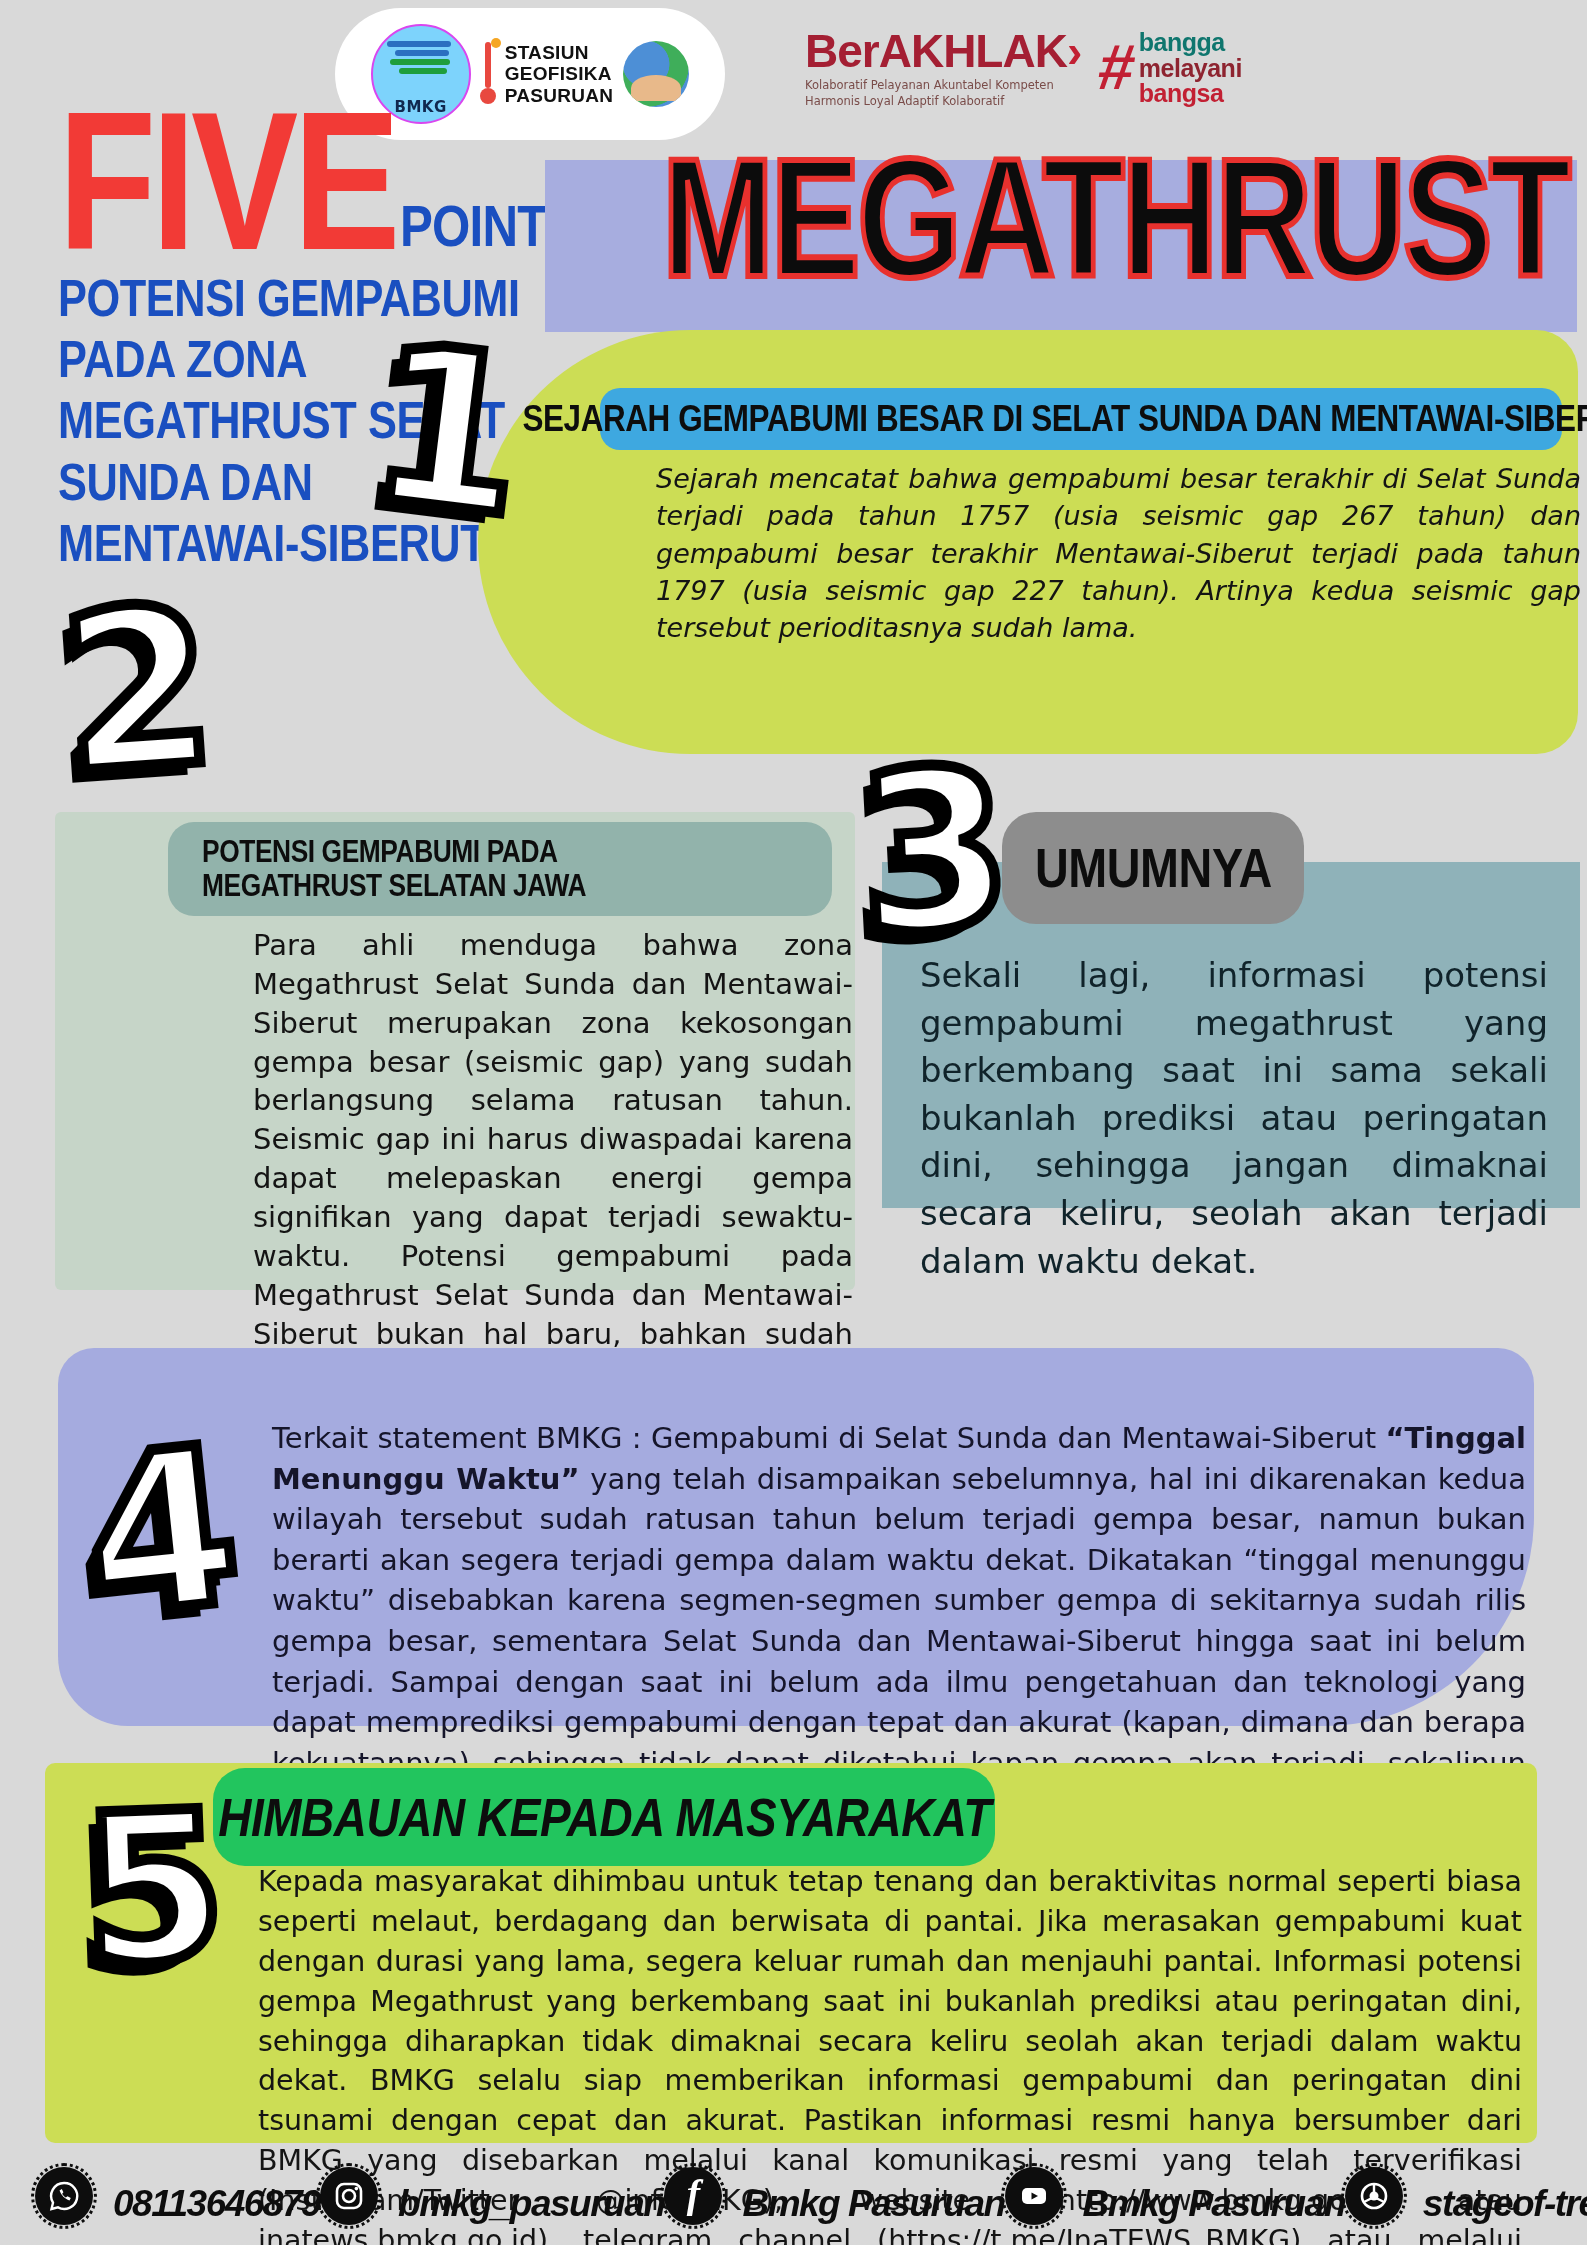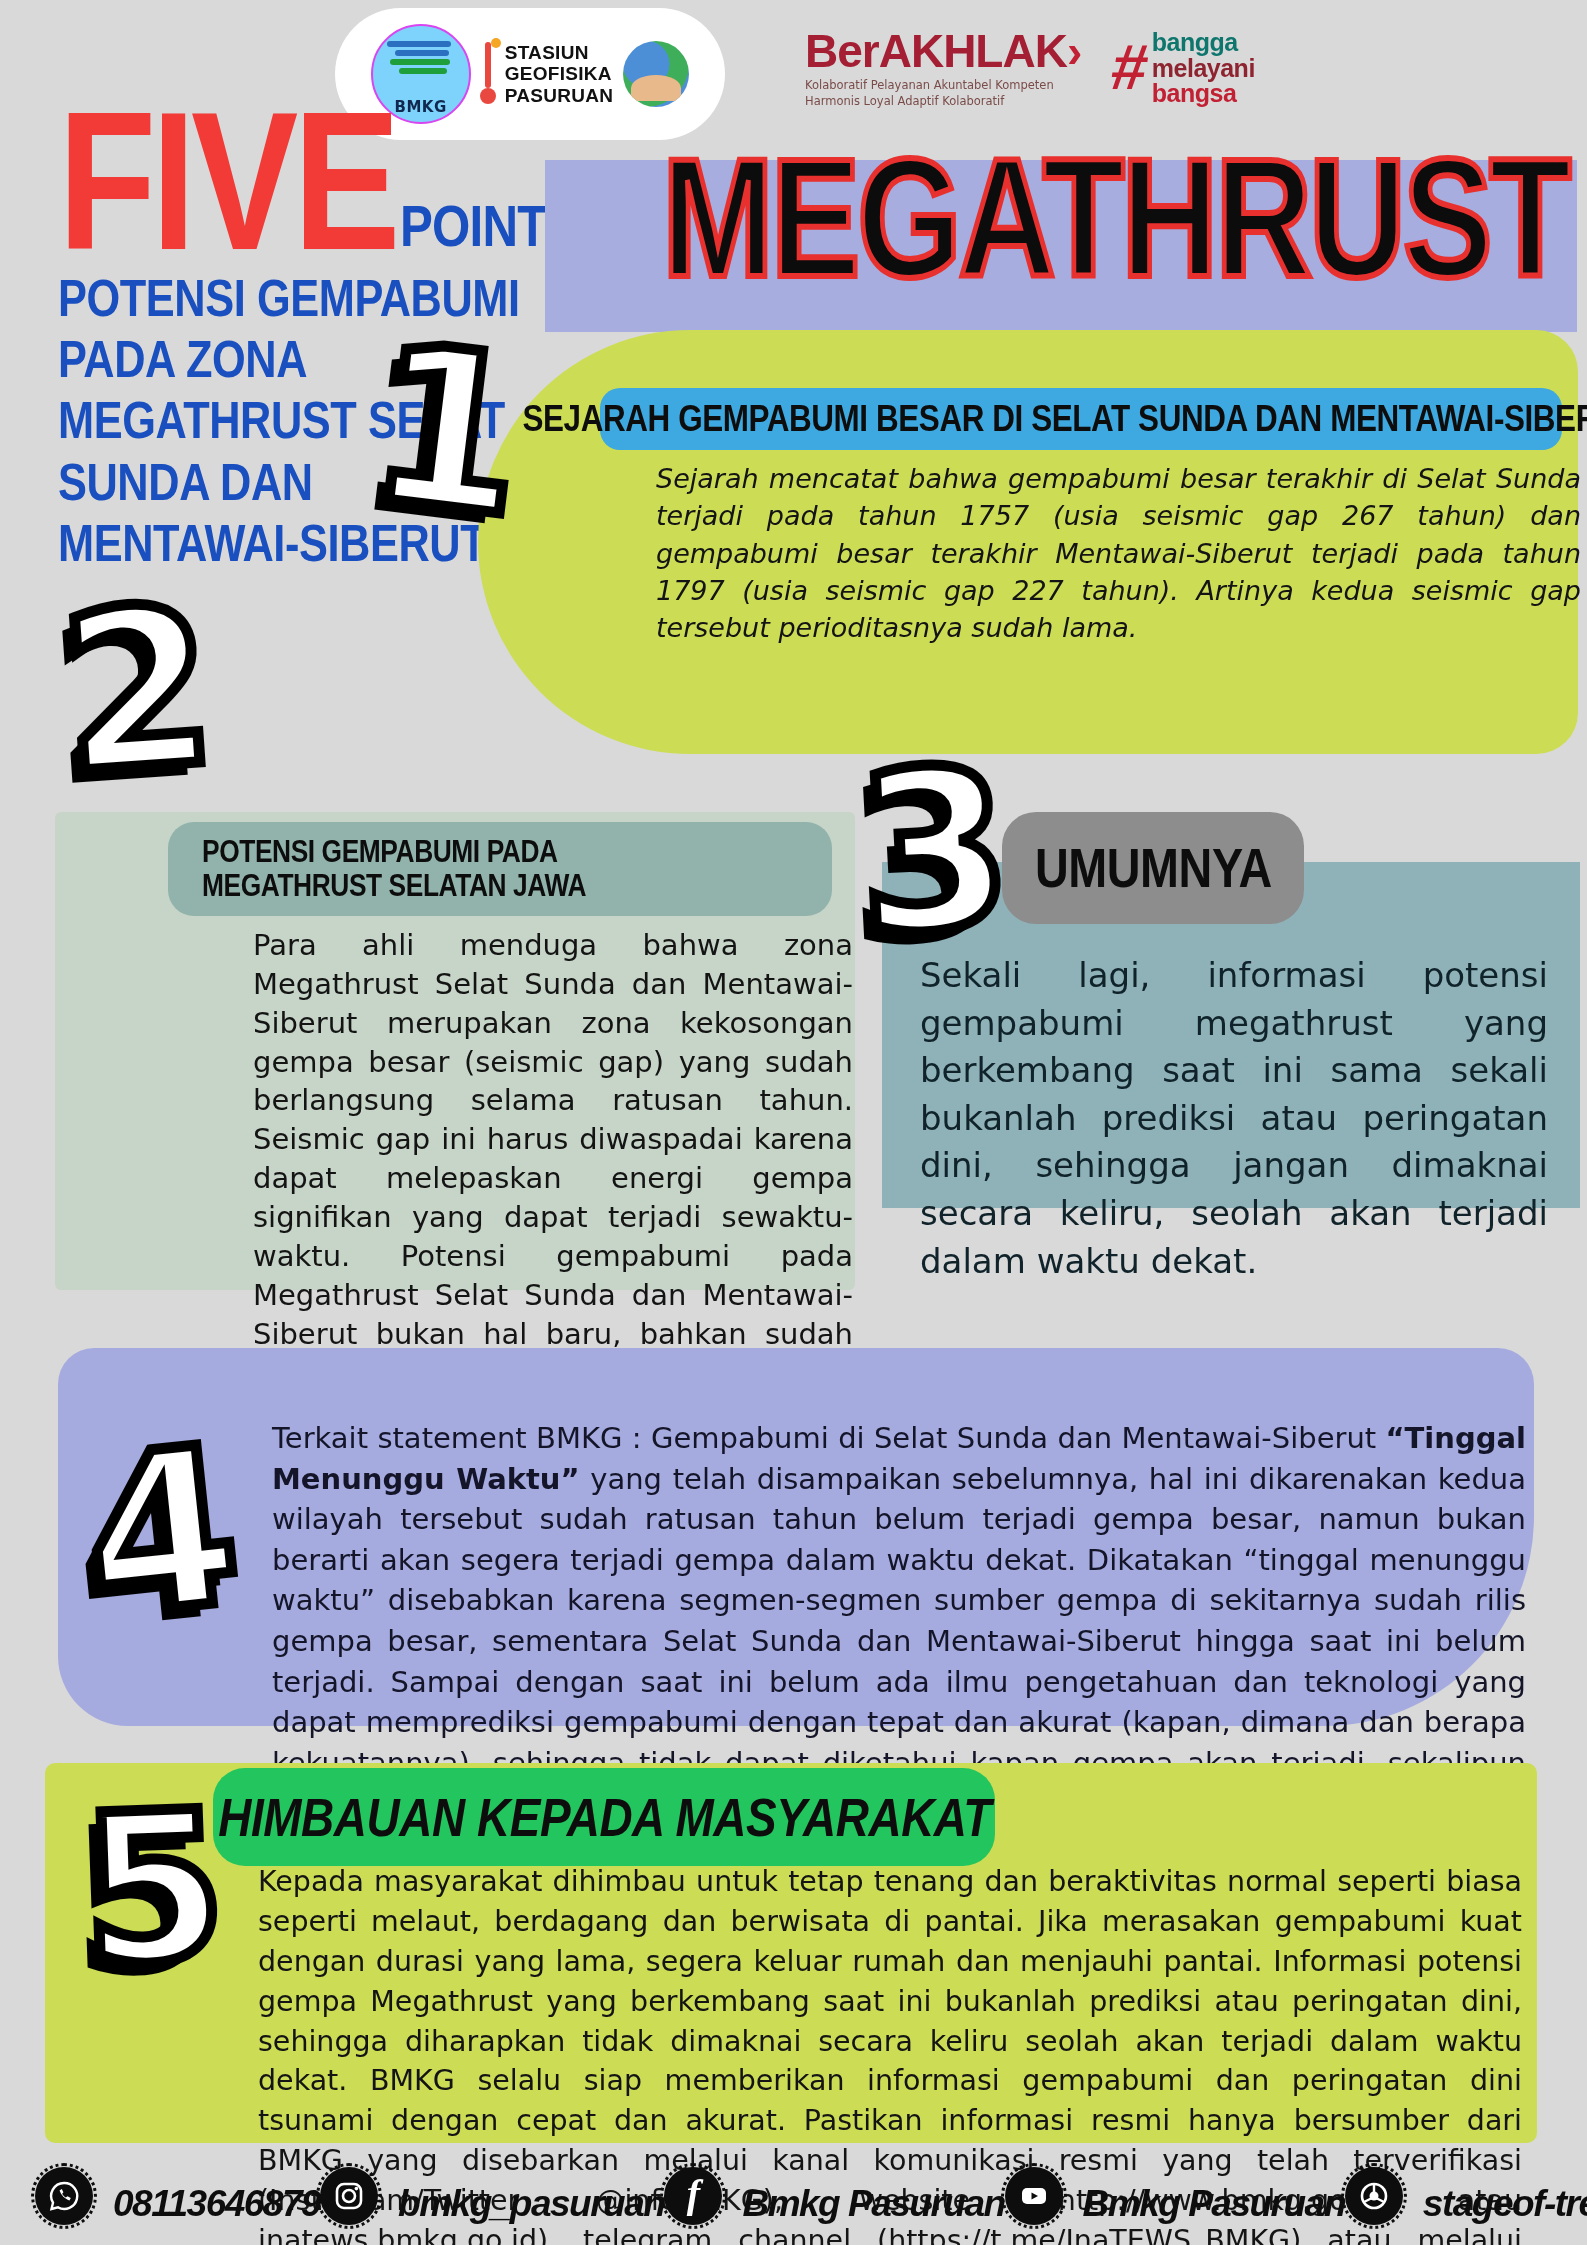--- a/index.html
+++ b/index.html
@@ -22,21 +22,21 @@
   .seal .org{position:absolute;bottom:6px;width:100%;text-align:center;font-size:15px;font-weight:bold;color:#10284f;letter-spacing:0.5px;}
   .thermo{width:14px;height:64px;position:relative;flex:0 0 auto;}
   .thermo .stem{position:absolute;left:4px;top:0;width:6px;height:46px;background:#e8483f;border-radius:3px;}
   .thermo .bulb{position:absolute;left:-1px;bottom:2px;width:16px;height:16px;background:#e8483f;border-radius:50%;}
   .thermo .sun{position:absolute;left:10px;top:-4px;width:10px;height:10px;background:#f5a623;border-radius:50%;}
   .station-name{font-size:19px;line-height:1.12;font-weight:bold;color:#111;font-family:"Liberation Sans",sans-serif;letter-spacing:0.3px;}
   .globe{width:66px;height:66px;border-radius:50%;position:relative;flex:0 0 auto;
          background:radial-gradient(circle at 35% 35%, #4d8fd6 0 38%, #3fae5a 39% 70%, #4d8fd6 71%);overflow:hidden;}
   .globe:after{content:"";position:absolute;left:8px;top:34px;width:50px;height:26px;background:#e8b98a;border-radius:50% 50% 0 0;}
 
-  .berakhlak{left:805px;top:28px;width:430px;display:flex;gap:31px;align-items:flex-start;}
+  .berakhlak{left:805px;top:28px;width:430px;display:flex;gap:18px;align-items:flex-start;}
   .ber-title{font-size:46px;font-weight:bold;color:#a41f33;letter-spacing:-1px;line-height:1;font-family:"Liberation Sans",sans-serif;}
   .ber-arrow{color:#c22033;font-weight:bold;}
   .ber-tag{font-size:11.5px;color:#7a4c49;margin-top:4px;line-height:1.35;}
   .hash-wrap{display:flex;align-items:center;gap:4px;margin-top:2px;}
   .hash{font-size:64px;font-weight:bold;color:#c22033;line-height:0.9;transform:skewX(-8deg);font-family:"Liberation Sans",sans-serif;}
   .hash-words{font-family:"Liberation Sans",sans-serif;font-weight:bold;font-size:25px;line-height:1.02;letter-spacing:-0.5px;}
   .hw1{color:#0f766e;}.hw2{color:#8e2430;}.hw3{color:#c22033;}
 
   
   .five{left:58px;top:84px;font-size:196px;line-height:1;color:#f23a36;letter-spacing:-6px;

